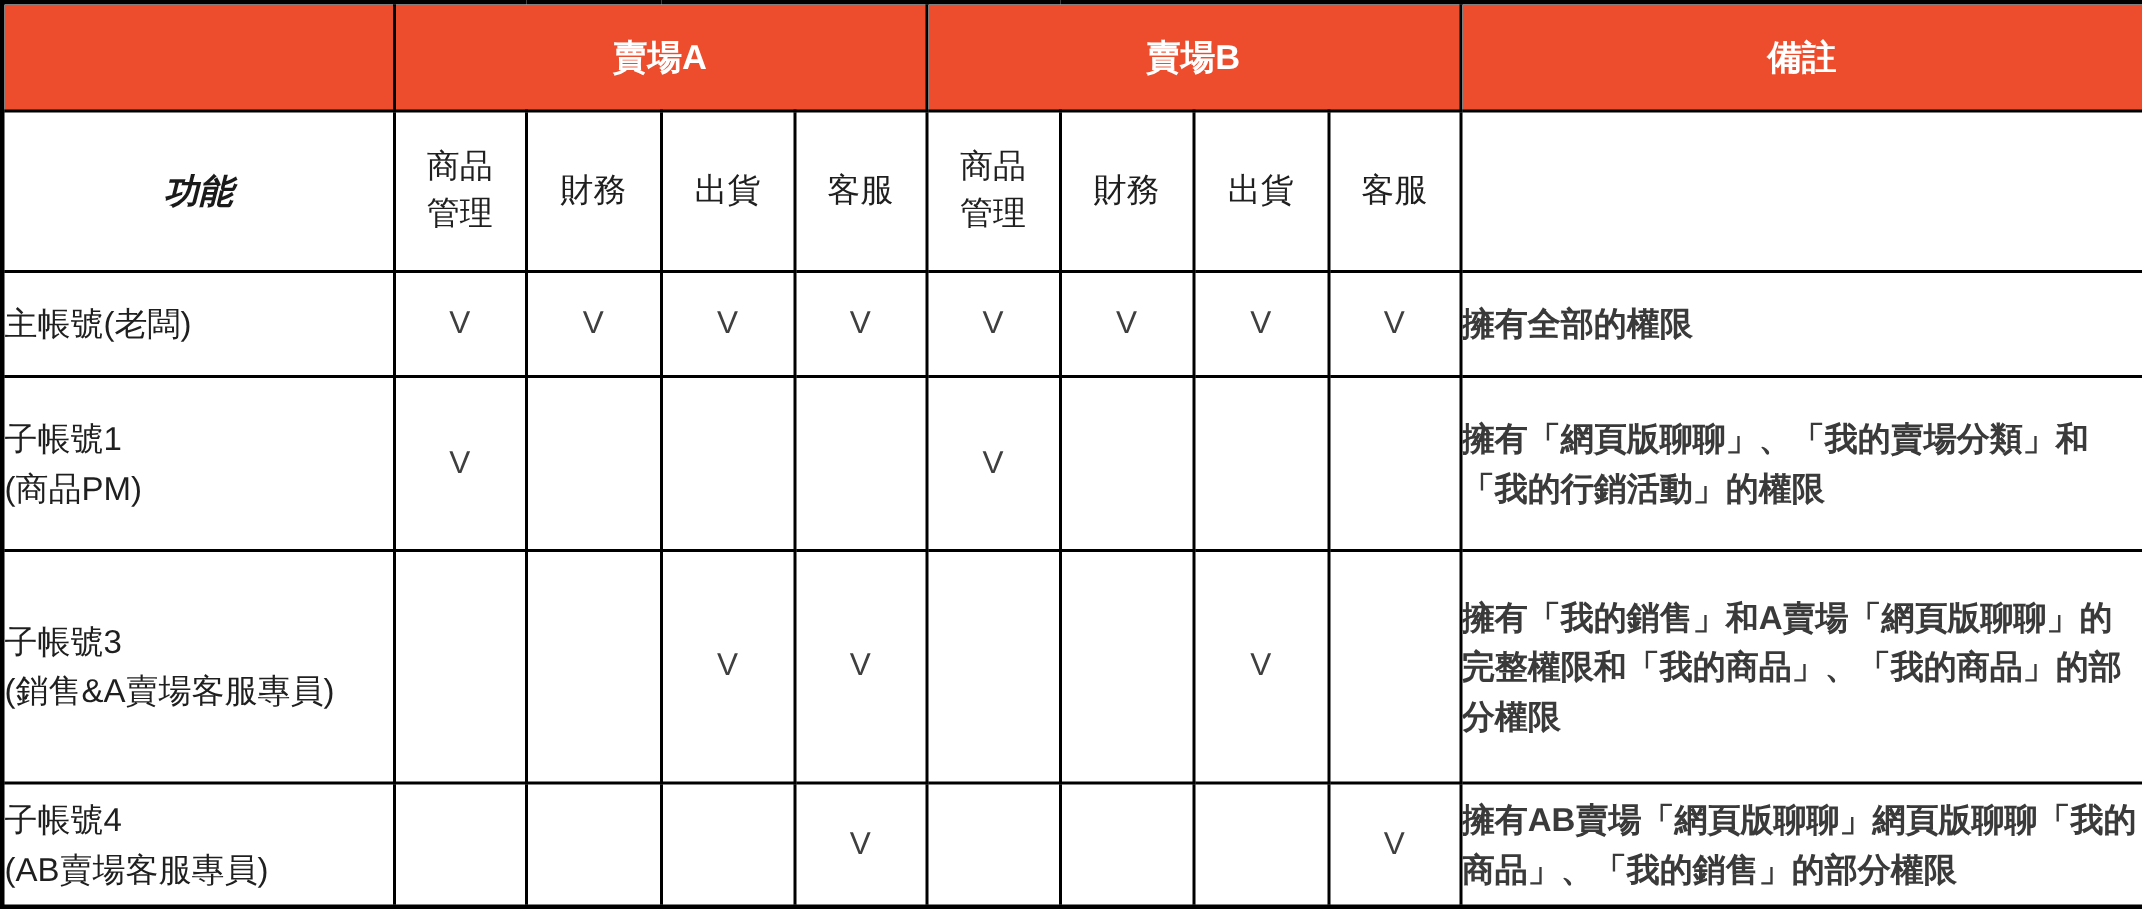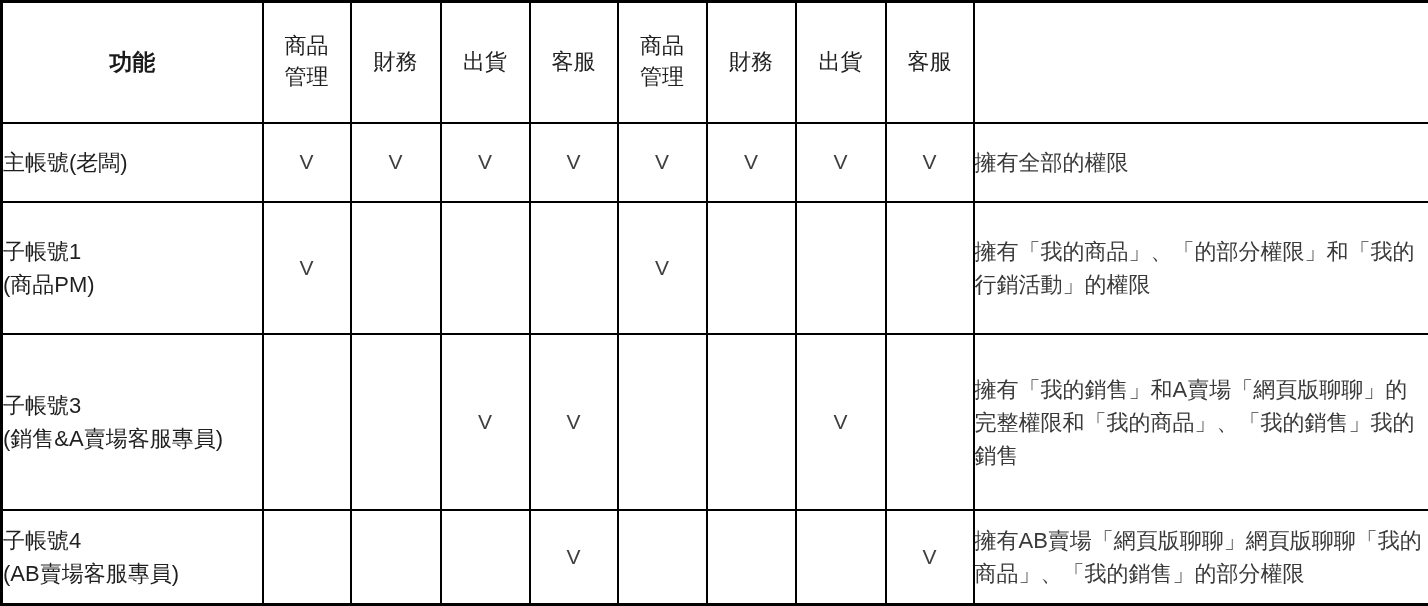--- a/index.html
+++ b/index.html
@@ -34,20 +34,21 @@
     font-weight: bold;
     font-size: 23px;
     text-align: center;
     border-bottom: 3px solid #000000;
   }
   td.fnhead {
     font-weight: bold;
     font-size: 23px;
     color: #1a1a1a;
     text-align: center;
+    font-style: italic;
   }
   td.colhead {
     font-size: 22px;
     color: #1f1f1f;
     text-align: center;
     white-space: pre-line;
     line-height: 1.4;
   }
   td.rowlabel {
     font-size: 22px;
@@ -64,20 +65,21 @@
     color: #3f3f3f;
     text-align: center;
   }
   td.note {
     font-size: 22px;
     color: #3a3a3a;
     text-align: left;
     padding: 3px 14px 3px 12px;
     line-height: 1.5;
     overflow-wrap: break-word;
+    font-weight: bold;
   }
 </style>
 </head>
 <body>
 
 <div class="screenshot">
   <table class="perm">
     <colgroup>
       <col style="width:261px">
       <col style="width:88px">
@@ -85,20 +87,26 @@
         <col style="width:89px">
         <col style="width:88px">
       <col style="width:89px">
         <col style="width:89px">
         <col style="width:90px">
         <col style="width:88px">
       <col style="width:456px">
     </colgroup>
 
     <tbody>
+        <tr style="height:60px">
+      <td class="orange"></td>
+      <td class="orange" colspan="4">賣場A</td>
+      <td class="orange" colspan="4">賣場B</td>
+      <td class="orange">備註</td>
+    </tr>
 
     <tr style="height:88px">
       <td class="fnhead">功能</td>
       <td class="colhead">商品
 管理</td>
       <td class="colhead">財務</td>
       <td class="colhead">出貨</td>
       <td class="colhead">客服</td>
       <td class="colhead">商品
 管理</td>
@@ -125,36 +133,36 @@
       <td class="rowlabel">子帳號1
 (商品PM)</td>
       <td class="check">V</td>
       <td class="check"></td>
       <td class="check"></td>
       <td class="check"></td>
       <td class="check">V</td>
       <td class="check"></td>
       <td class="check"></td>
       <td class="check"></td>
-      <td class="note">擁有「我的商品」、「的部分權限」和「我的行銷活動」的權限</td>
+      <td class="note">擁有「網頁版聊聊」、「我的賣場分類」和「我的行銷活動」的權限</td>
     </tr>
 
 
     <tr style="height:128px">
       <td class="rowlabel">子帳號3
 (銷售&amp;A賣場客服專員)</td>
       <td class="check"></td>
       <td class="check"></td>
       <td class="check">V</td>
       <td class="check">V</td>
       <td class="check"></td>
       <td class="check"></td>
       <td class="check">V</td>
       <td class="check"></td>
-      <td class="note">擁有「我的銷售」和A賣場「網頁版聊聊」的完整權限和「我的商品」、「我的銷售」我的銷售</td>
+      <td class="note">擁有「我的銷售」和A賣場「網頁版聊聊」的完整權限和「我的商品」、「我的商品」的部分權限</td>
     </tr>
 
     <tr style="height:64px">
       <td class="rowlabel">子帳號4
 (AB賣場客服專員)</td>
       <td class="check"></td>
       <td class="check"></td>
       <td class="check"></td>
       <td class="check">V</td>
       <td class="check"></td>

